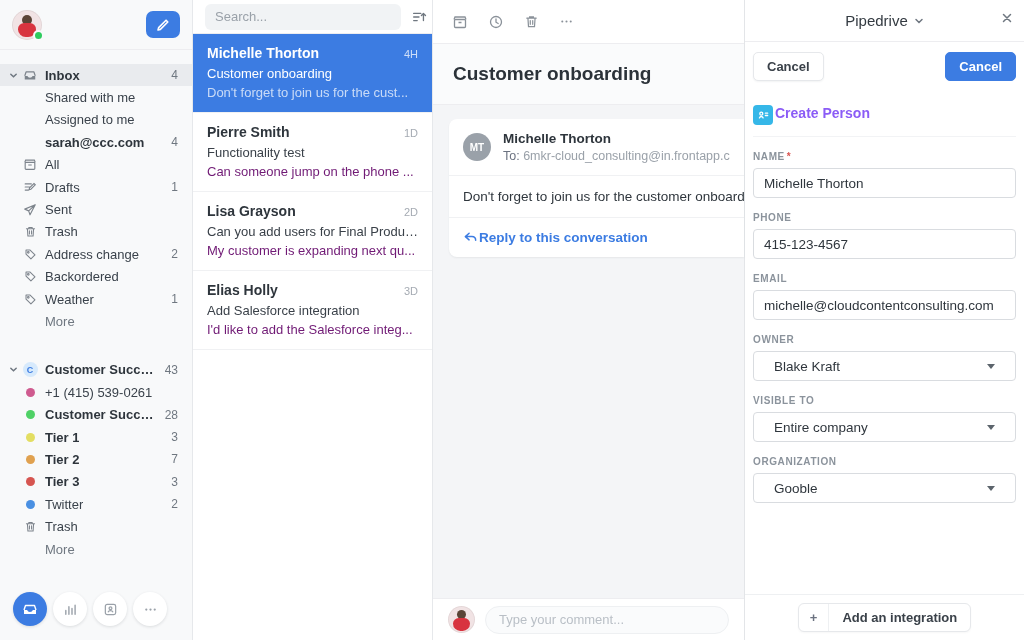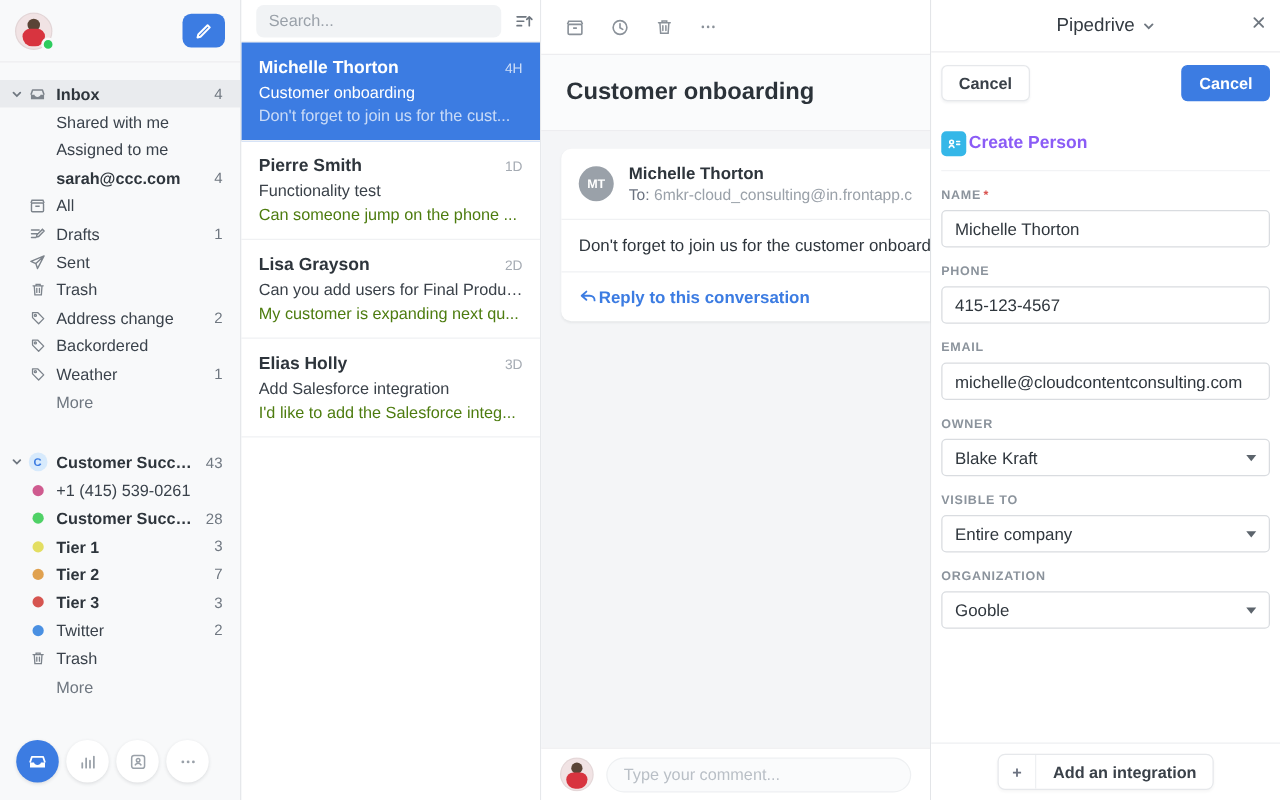--- a/index.html
+++ b/index.html
@@ -35,21 +35,21 @@
   .list { width:240px; background:#fff; border-right:1px solid #e6e8eb; flex:none; display:flex; flex-direction:column; }
   .list-top { height:34px; flex:none; display:flex; align-items:center; gap:10px; padding:0 12px; border-bottom:1px solid #ededf0; }
   .search { flex:1; height:26px; background:#f1f3f5; border:none; border-radius:6px; padding:0 10px; font-size:13px; color:#5f6770; font-family:inherit; outline:none; }
   .search::placeholder { color:#9aa1a9; }
   .sort-btn { color:#6f7780; display:flex; align-items:center; cursor:pointer; }
   .conv { padding:11px 14px 12px; border-bottom:1px solid #f0f1f3; cursor:pointer; }
   .conv-head { display:flex; align-items:baseline; }
   .conv-name { font-size:14px; font-weight:700; color:#2e353c; }
   .conv-time { margin-left:auto; font-size:11px; color:#a5abb3; }
   .conv-subj { margin-top:5px; font-size:13px; color:#3a4149; white-space:nowrap; overflow:hidden; text-overflow:ellipsis; }
-  .conv-prev { margin-top:4px; font-size:13px; color:#4d7c0f; white-space:nowrap; overflow:hidden; text-overflow:ellipsis; }
+  .conv-prev { margin-top:4px; font-size:13px; color:#701a75; white-space:nowrap; overflow:hidden; text-overflow:ellipsis; }
   .conv.selected { background:#3c7ce2; }
   .conv.selected .conv-name { color:#fff; }
   .conv.selected .conv-time { color:rgba(255,255,255,.75); }
   .conv.selected .conv-subj { color:#fff; }
   .conv.selected .conv-prev { color:rgba(255,255,255,.72); }
 
   
   .main { flex:1; min-width:0; background:#f4f5f7; border-right:1px solid #e3e5e8; position:relative; display:flex; flex-direction:column; }
   .main-toolbar { height:44px; flex:none; background:#fff; border-bottom:1px solid #ededf0; display:flex; align-items:center; gap:20px; padding:0 19px; color:#8a9199; }
   .tool-ic { display:flex; align-items:center; cursor:pointer; }
@@ -76,21 +76,21 @@
   .panel-actions { display:flex; justify-content:space-between; padding:10px 8px 12px; }
   .btn { border-radius:5px; font-size:13px; font-weight:600; padding:6px 13px; cursor:pointer; font-family:inherit; }
   .btn-cancel { background:#fff; color:#3a4149; border:1px solid #e6e8eb; box-shadow:0 1px 2px rgba(40,50,60,.06); }
   .btn-create { background:#3c7ce2; color:#fff; border:1px solid #3c7ce2; }
   .panel-section-head { display:flex; gap:2px; margin:12px 8px 0; padding-bottom:11px; border-bottom:1px solid #f2f3f5; font-size:14px; font-weight:700; color:#8b5cf6; }
   .person-icon { width:20px; height:20px; border-radius:4px; background:#35b7e8; display:flex; align-items:center; justify-content:center; color:#fff; flex:none; }
   .form { padding:0 8px; }
   .f-label { margin-top:14px; font-size:10px; font-weight:700; letter-spacing:.6px; color:#8b939c; }
   .f-label .req { color:#d9534f; margin-left:2px; }
   .f-input { margin-top:6px; width:100%; height:30px; border:1px solid #d9dce0; border-radius:4px; padding:0 10px; font-size:13.5px; color:#2f363d; background:#fff; font-family:inherit; outline:none; }
-  .f-select { margin-top:6px; width:100%; height:30px; border:1px solid #d9dce0; border-radius:4px; padding:0 10px; font-size:13.5px; color:#2f363d; background:#fff; display:flex; align-items:center; justify-content:space-between; cursor:pointer; }
+  .f-select { margin-top:6px; width:100%; height:30px; border:1px solid #d9dce0; border-radius:4px; padding:0 20px; font-size:13.5px; color:#2f363d; background:#fff; display:flex; align-items:center; justify-content:space-between; cursor:pointer; }
   .tri { width:0; height:0; border-left:4px solid transparent; border-right:4px solid transparent; border-top:5px solid #5c646c; }
   .panel-footer { position:absolute; bottom:0; left:0; right:0; height:46px; border-top:1px solid #eef0f2; display:flex; align-items:center; justify-content:center; background:#fff; }
   .add-int { display:flex; align-items:stretch; background:#fff; border:1px solid #e6e8eb; border-radius:6px; overflow:hidden; font-size:13px; font-weight:600; color:#3a4149; cursor:pointer; box-shadow:0 1px 2px rgba(40,50,60,.04); }
   .add-int .plus { padding:6px 11px; border-right:1px solid #eef0f2; color:#6b7280; display:flex; align-items:center; }
   .add-int .ai-lbl { padding:6px 13px; display:flex; align-items:center; }
 
   svg { display:block; }
 </style>
 </head>
 <body>

